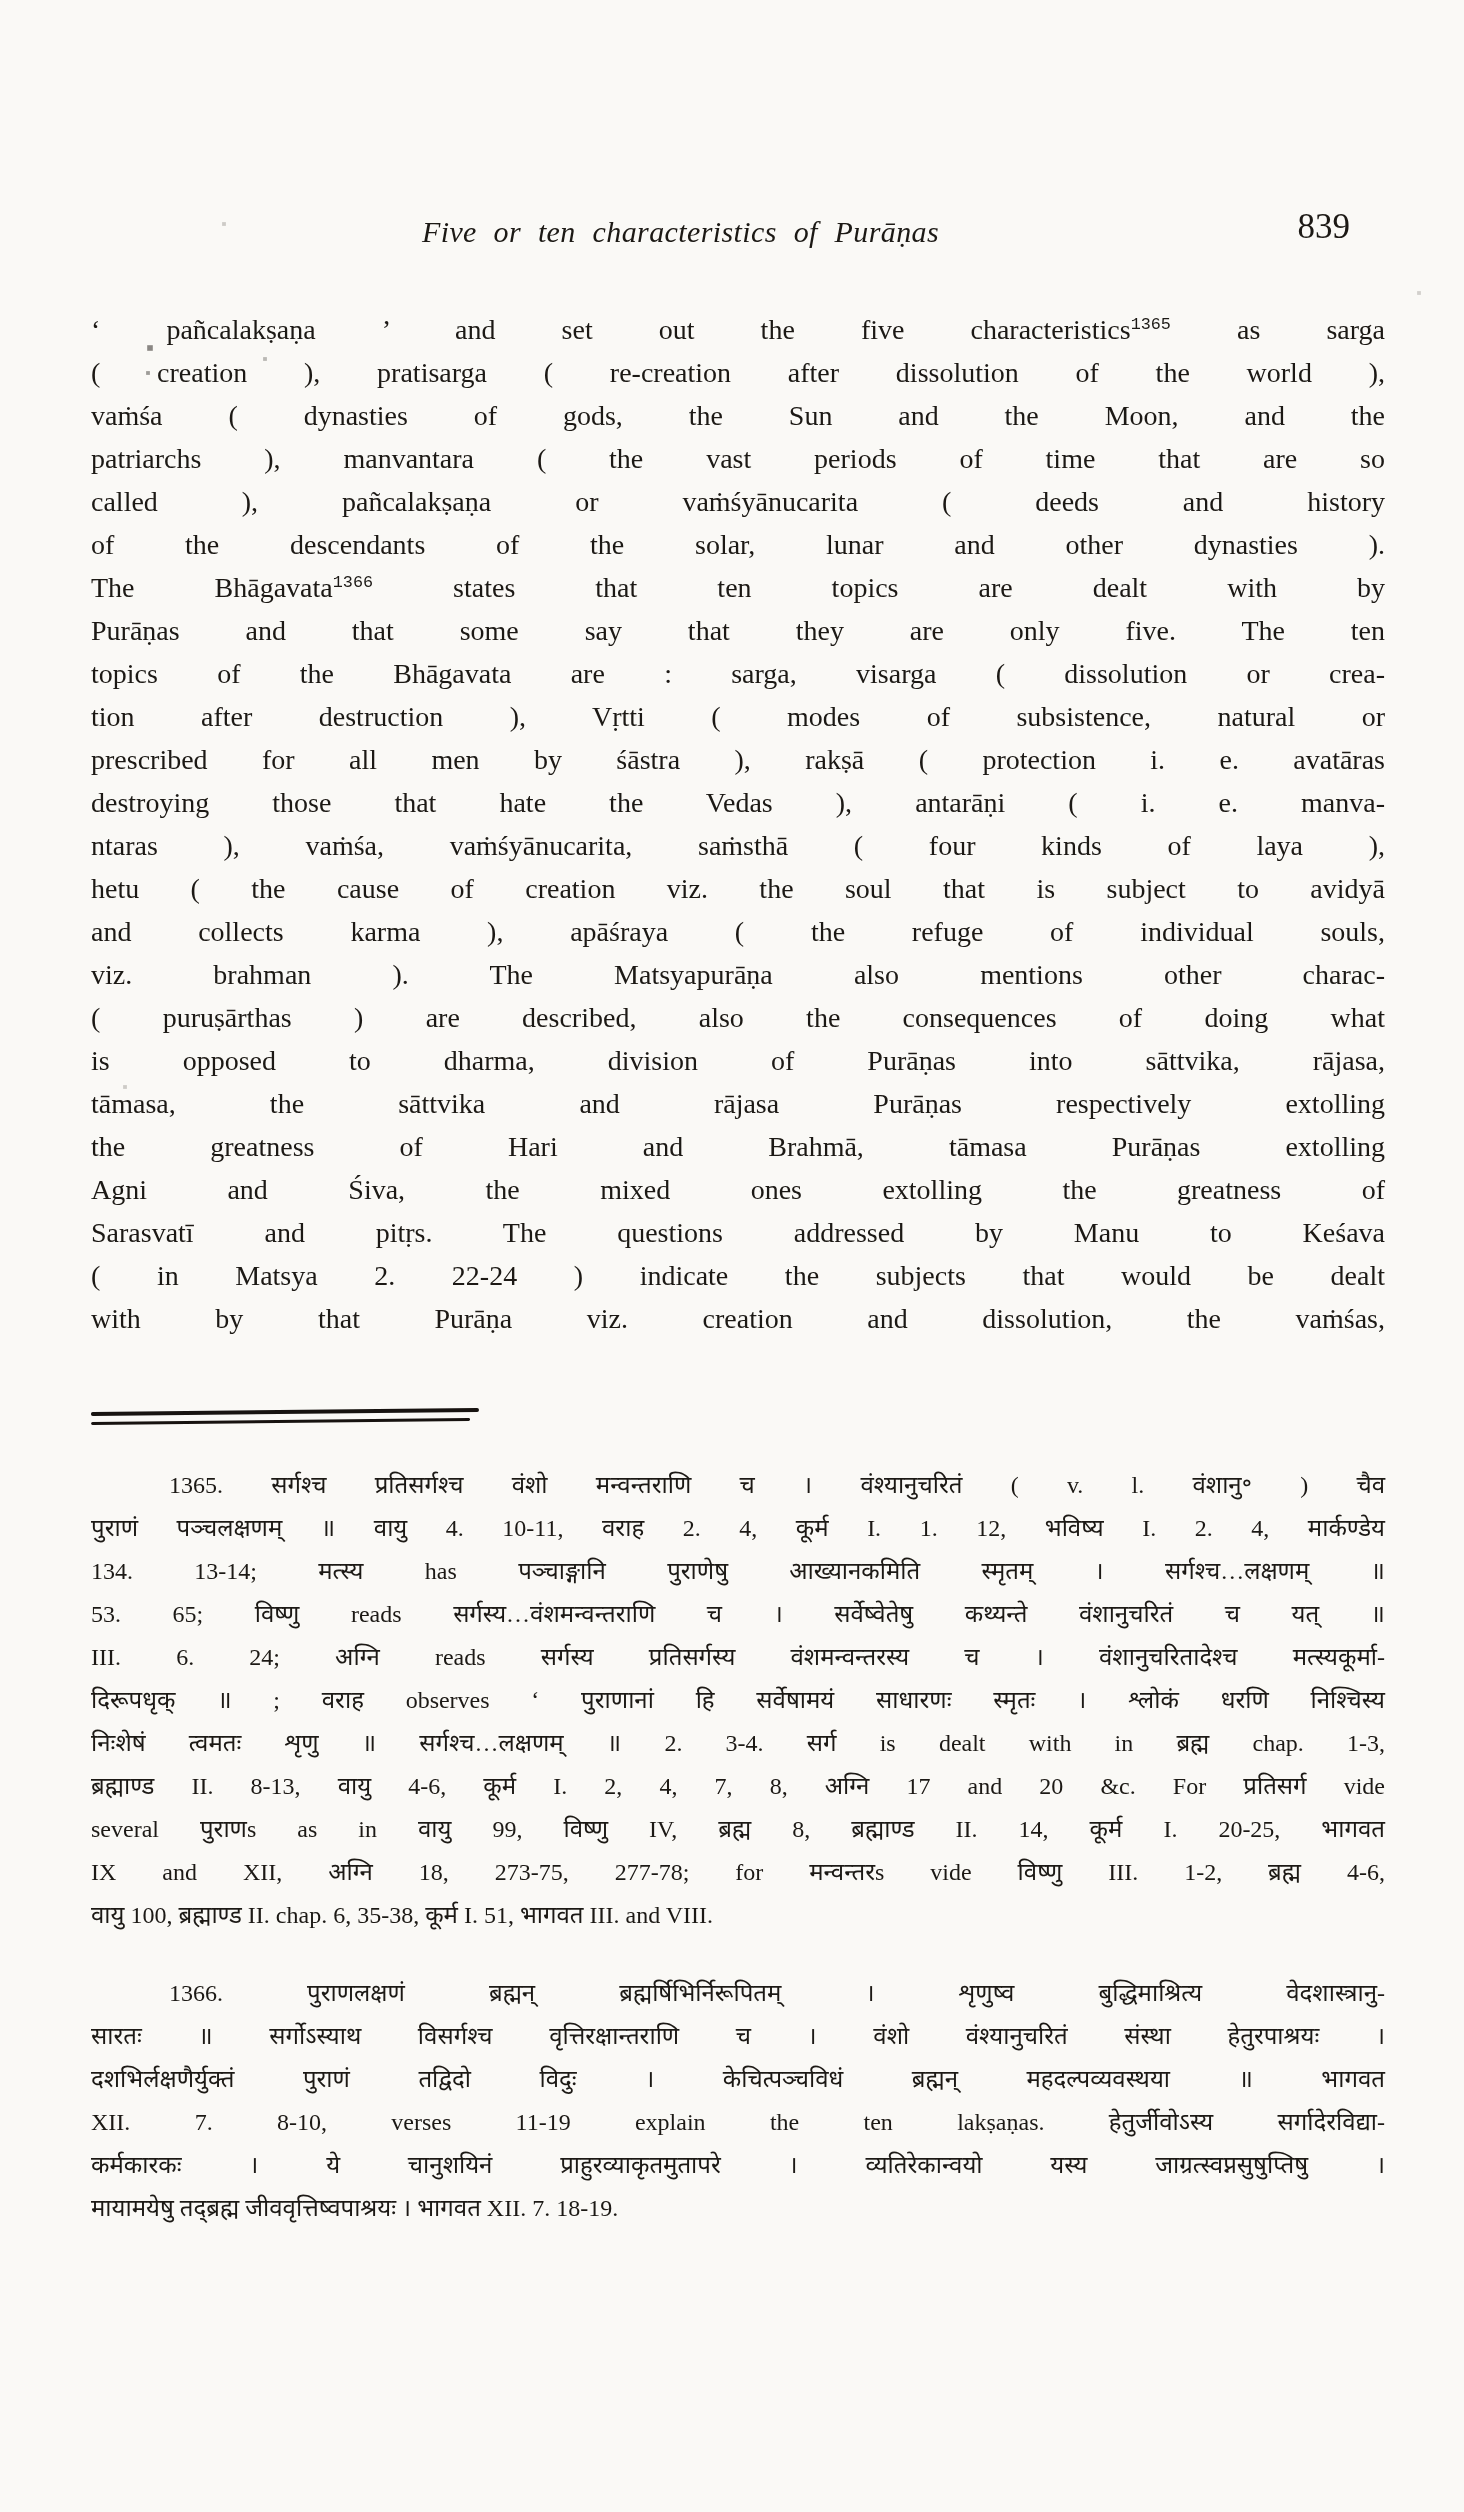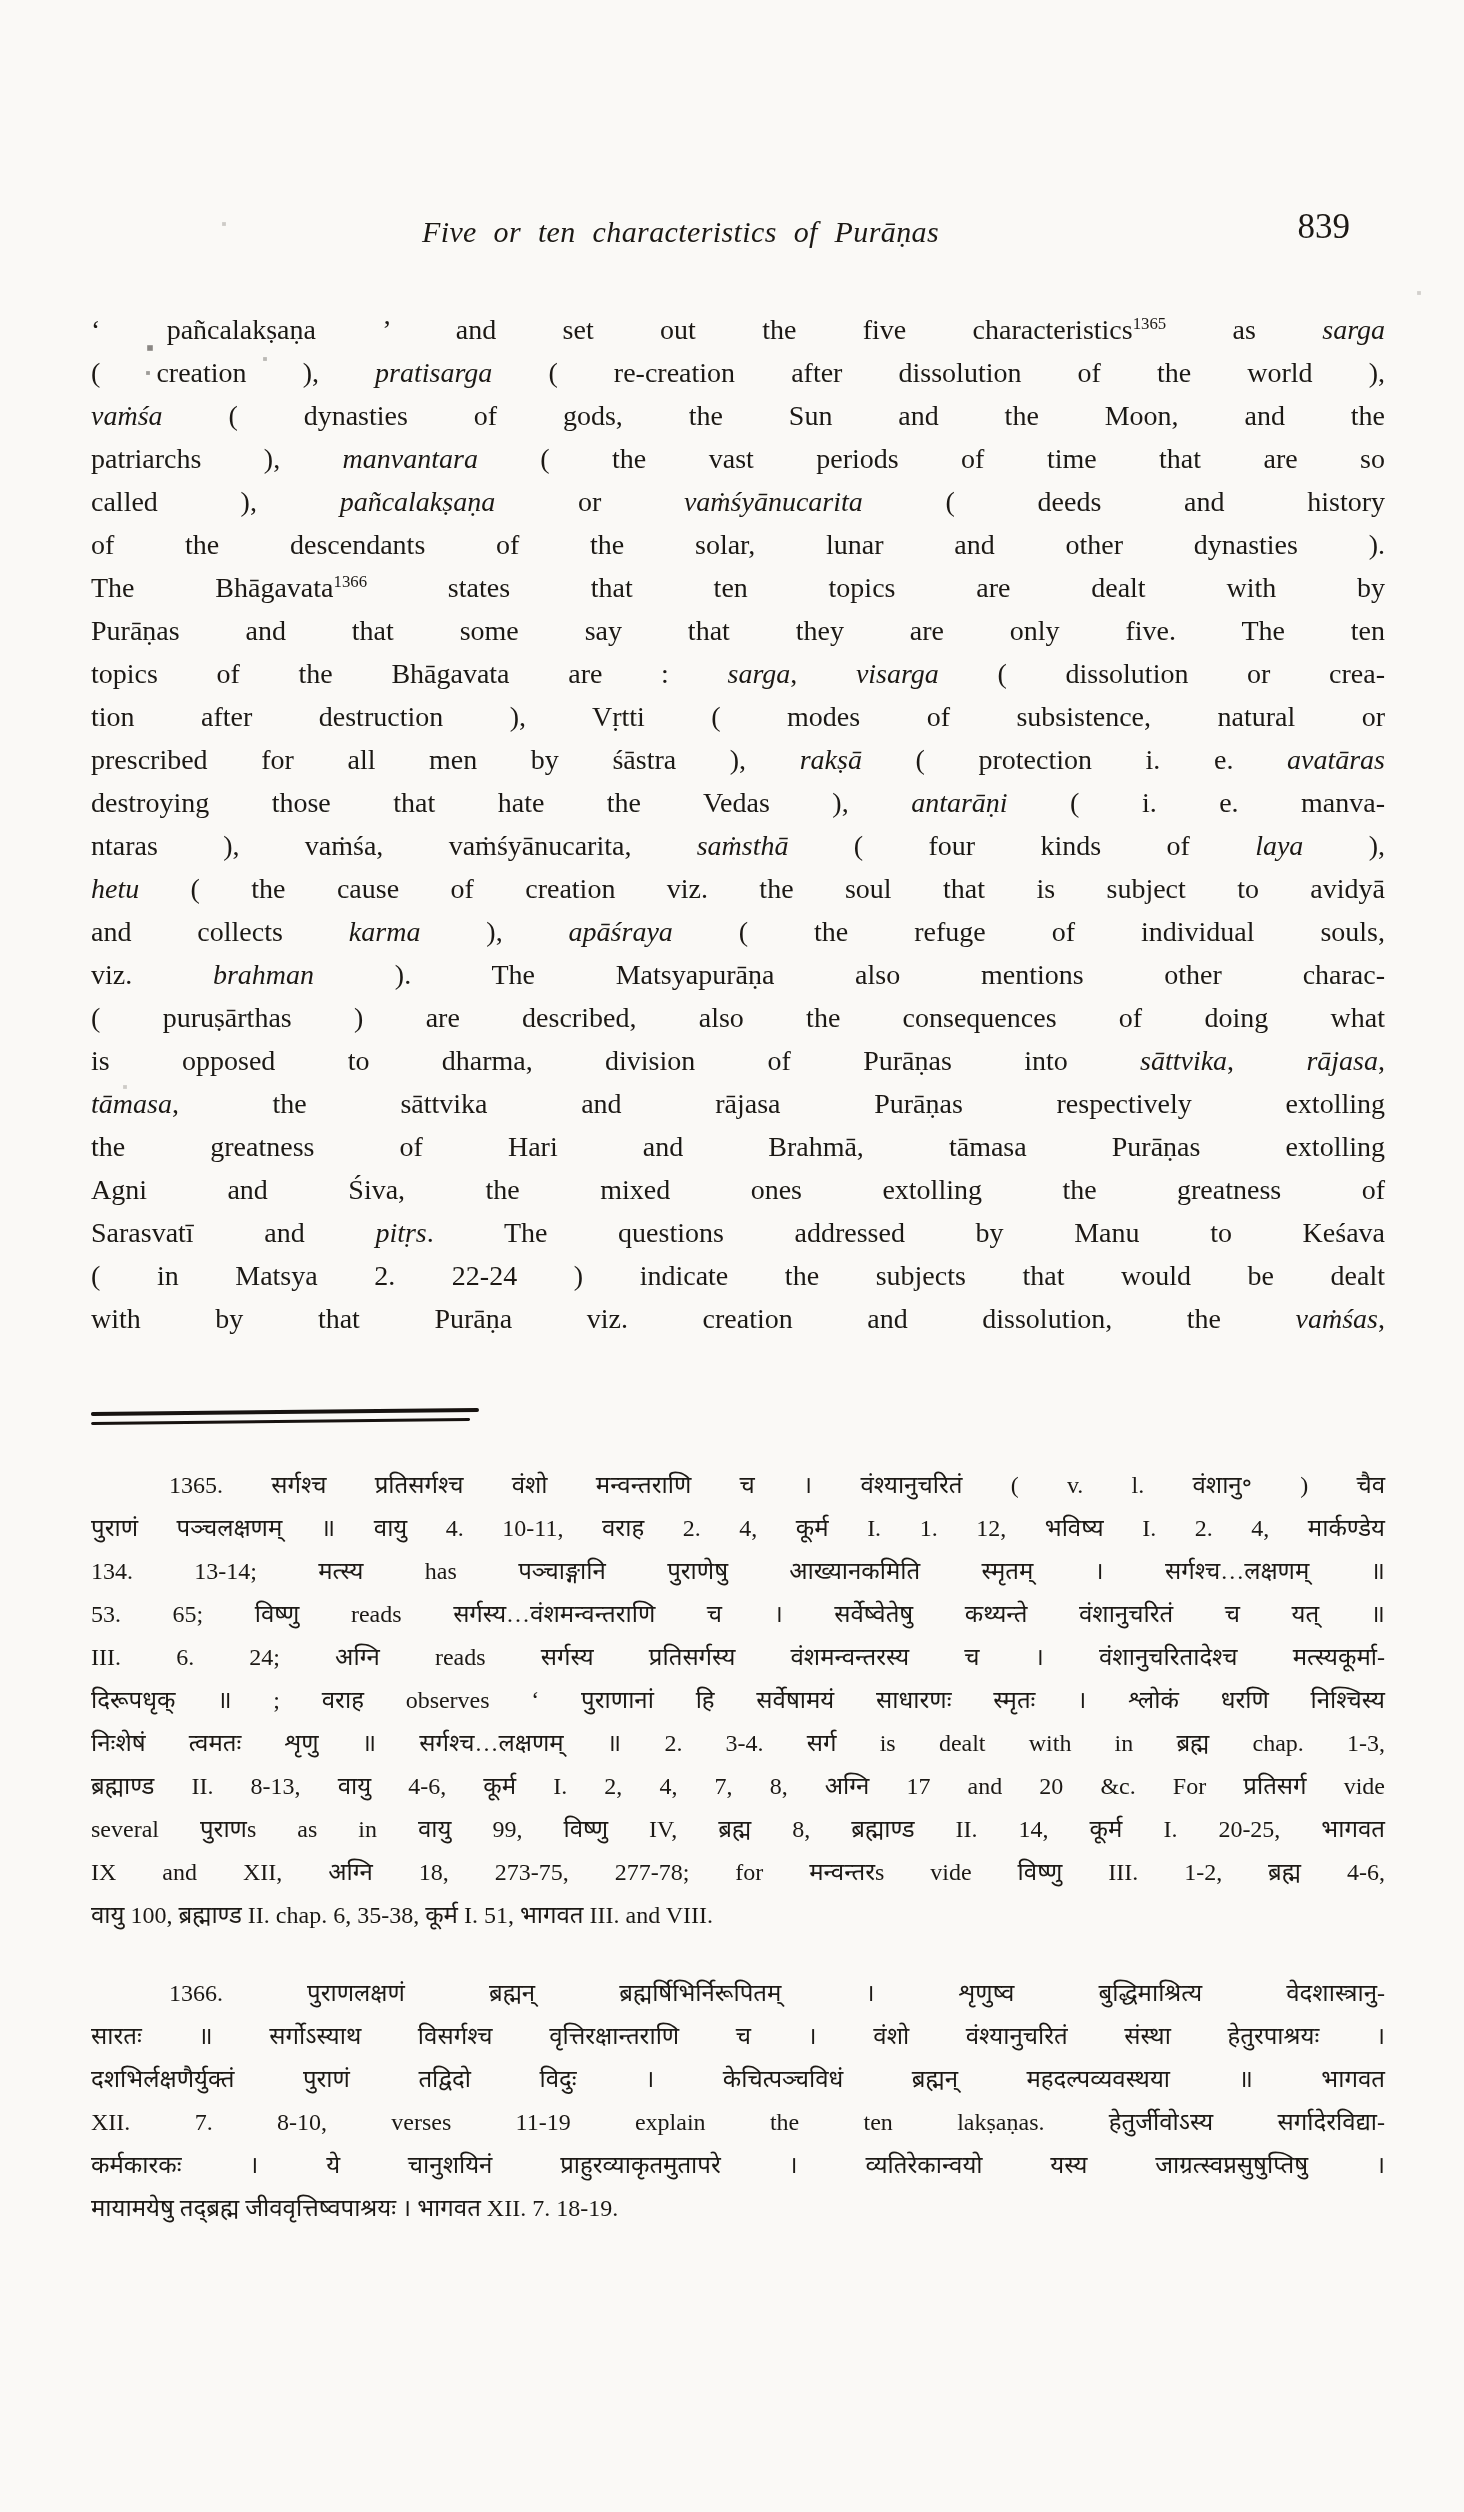--- a/index.html
+++ b/index.html
@@ -38,22 +38,22 @@
     font-size:35px;line-height:46px;
   }
   .body-text{
     position:absolute;top:308px;left:91px;width:1294px;
     font-size:28px;line-height:43px;
   }
   .tline{
     text-align:justify;
     text-align-last:justify;
   }
-  .it{font-style:italic;}
-  .sup{font-size:.6em;vertical-align:super;line-height:0;}
+  .it{}
+  .sup{font-size:.6em;vertical-align:super;line-height:0;font-family:Liberation Mono, monospace;}
   .footnote-rule{
     position:absolute;top:1410px;left:91px;width:390px;
     transform:rotate(-.6deg);
   }
   .footnote-rule span{display:block;background:#171310;border-radius:1.8px;}
   .footnote-rule span:first-child{height:4.4px;width:388px;}
   .footnote-rule span:last-child{height:3.5px;width:379px;margin-top:5.3px;}
   .footnotes{
     position:absolute;top:1464px;left:91px;width:1294px;
     font-size:24px;line-height:43px;

